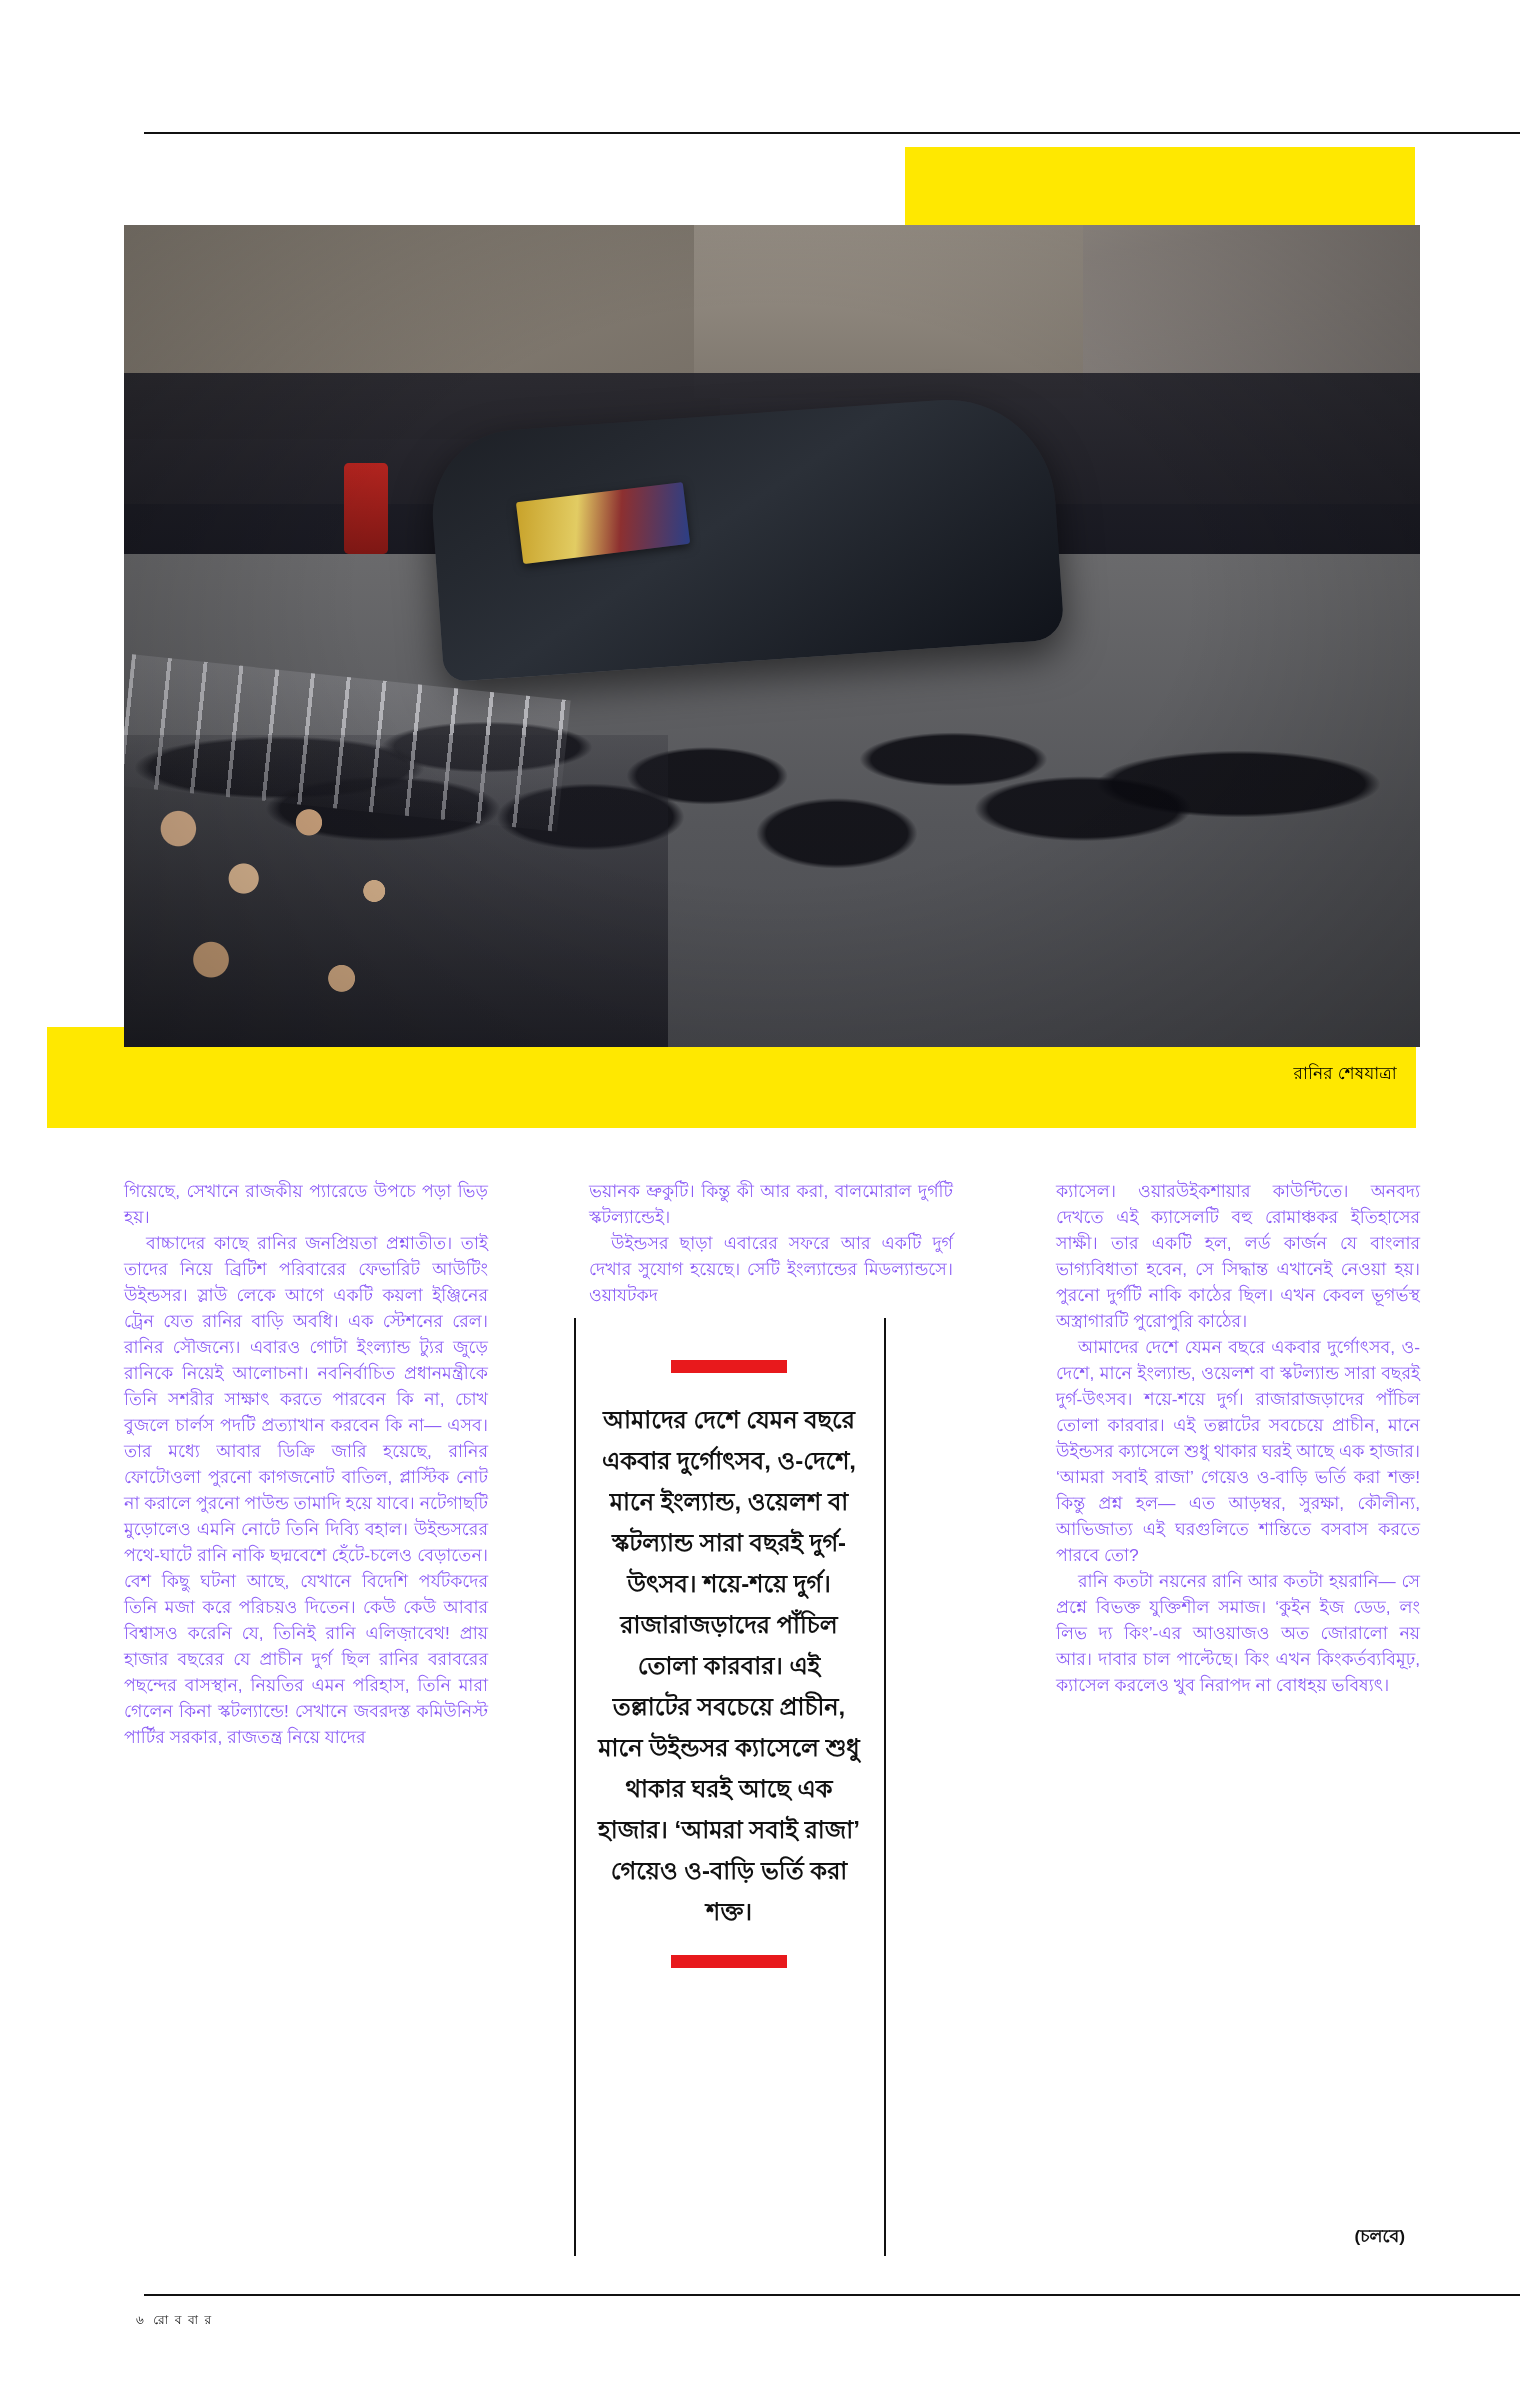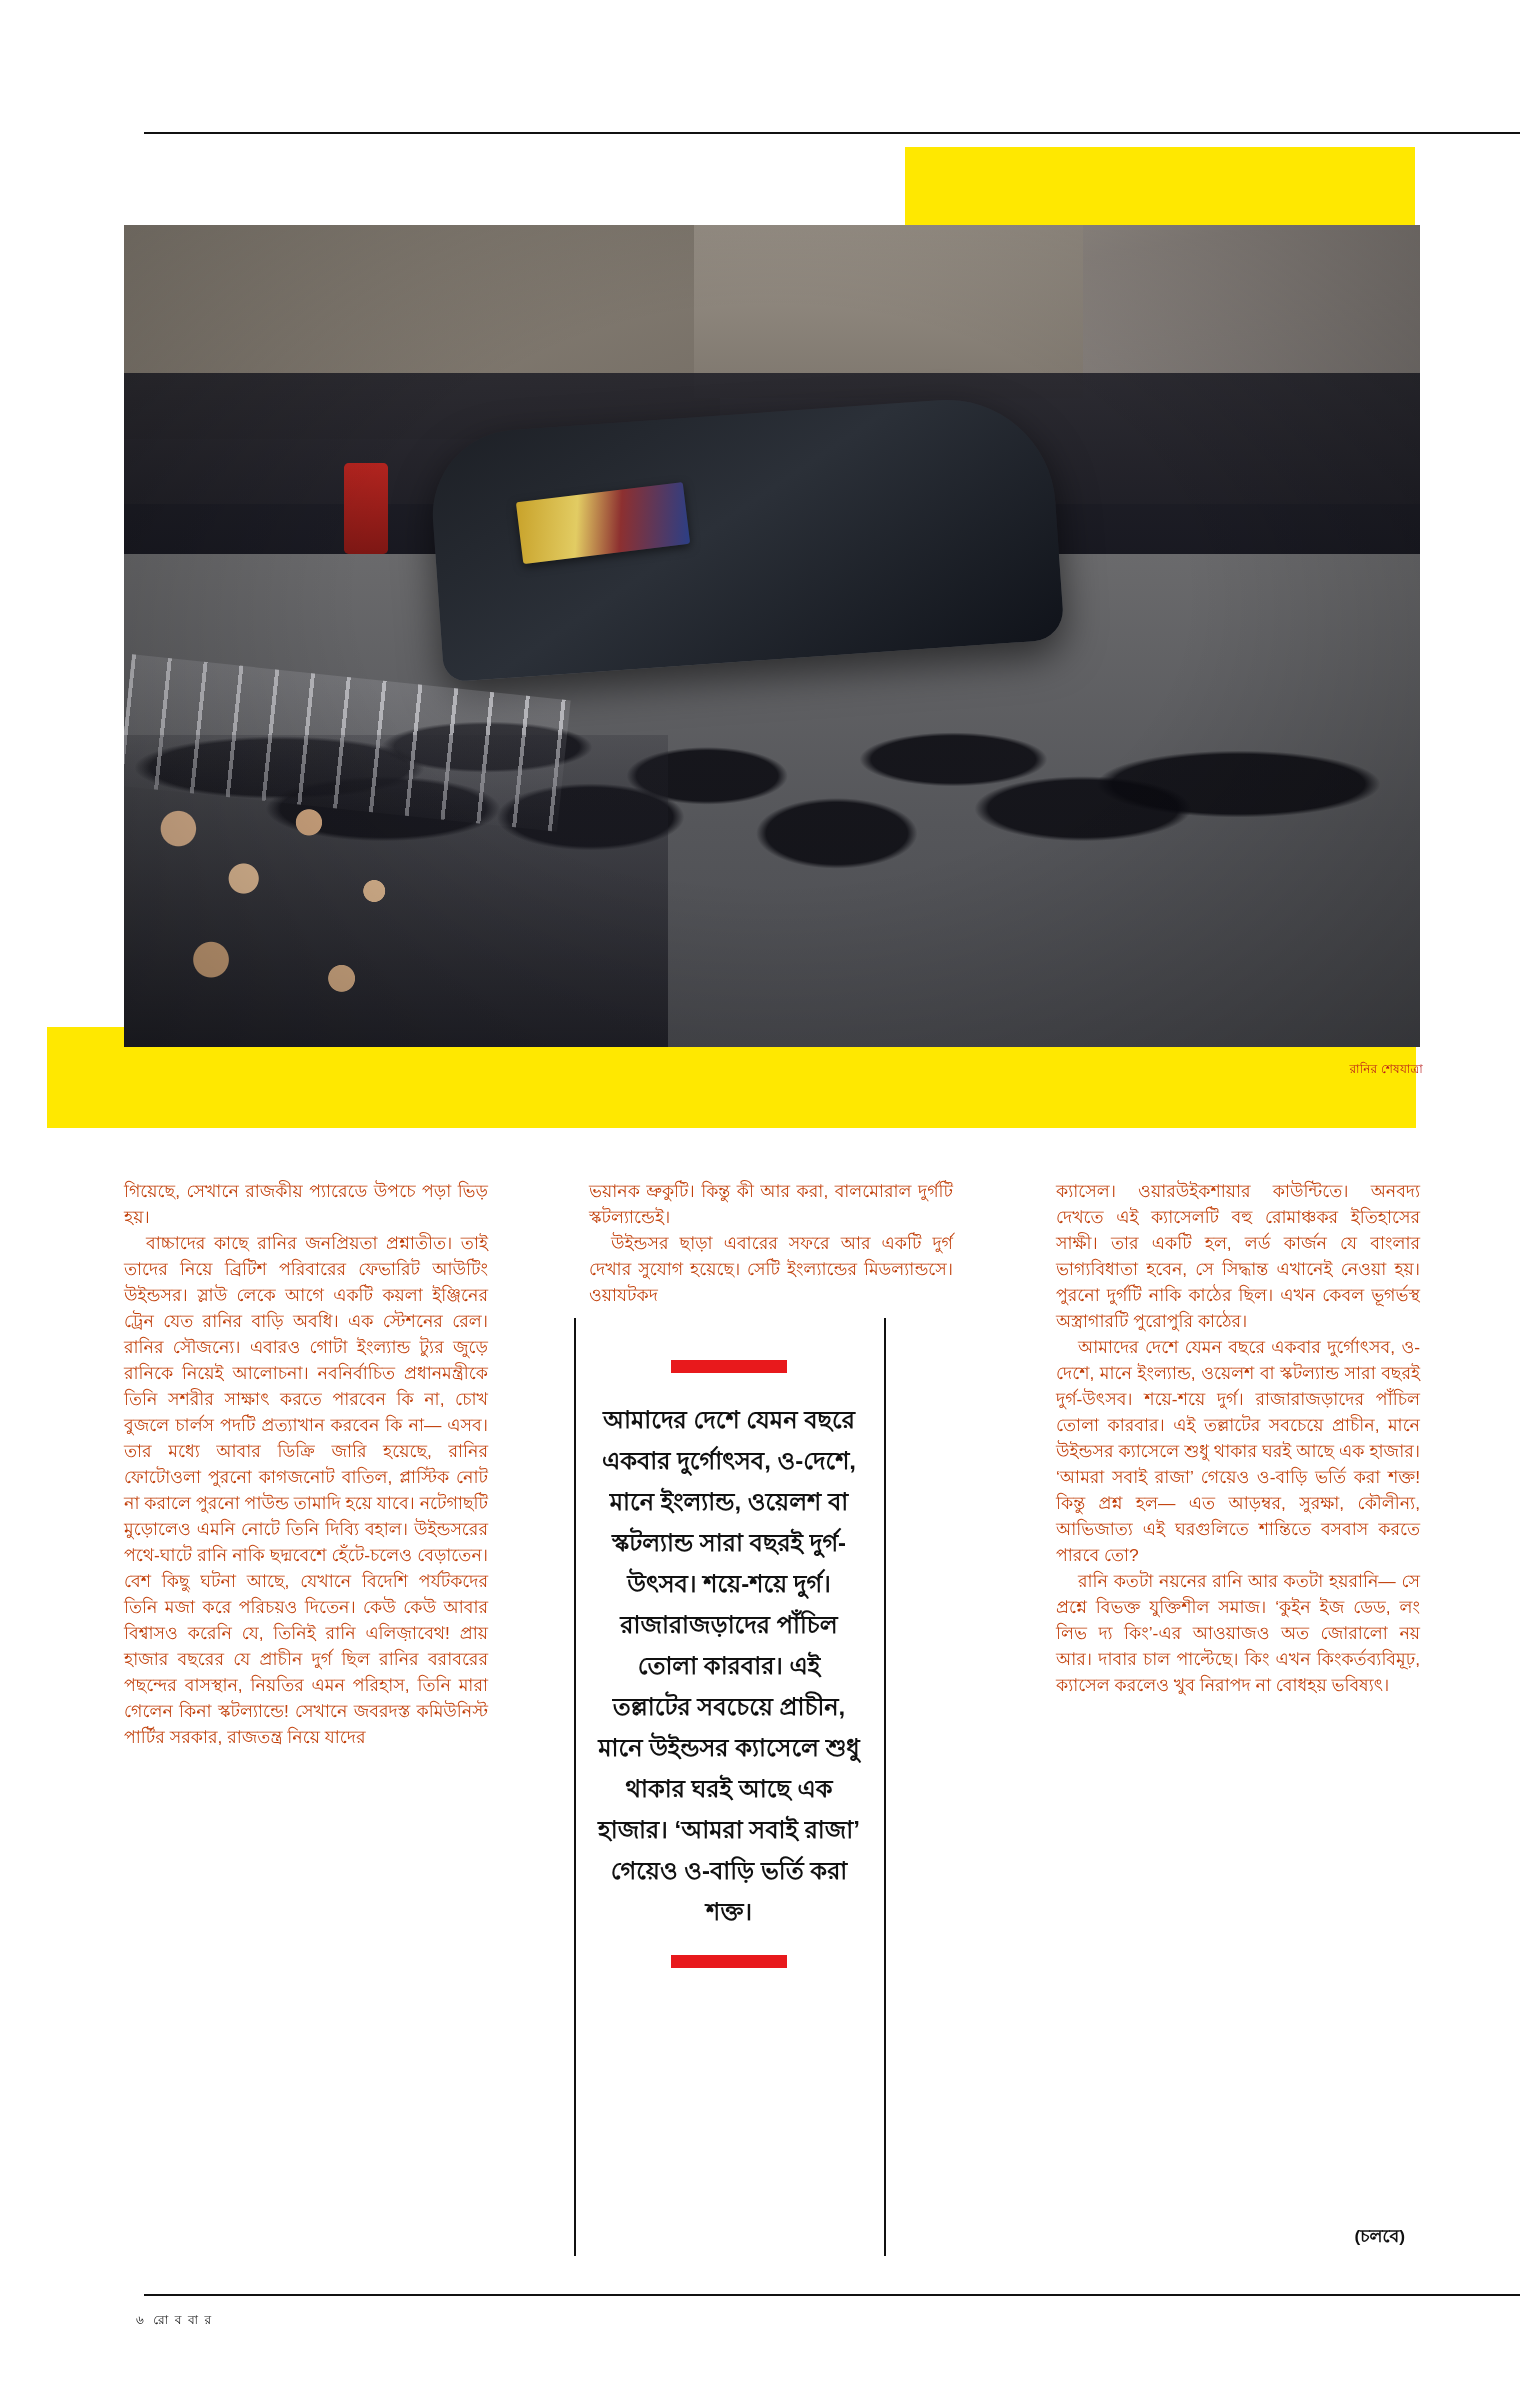--- a/index.html
+++ b/index.html
@@ -145,43 +145,43 @@
     border-radius: 4.7px;
   }
   .photo-vignette {
     position: absolute;
     inset: 0;
     background: radial-gradient(ellipse at 50% 45%, rgba(0,0,0,0) 45%, rgba(0,0,0,.30) 100%);
   }
 
   .photo-caption {
     position: absolute;
-    right: 115px;
+    right: 141px;
     top: 1060px;
-    font-size: 12px;
-    color: #b91c1c;
+    font-size: 17px;
+    color: #000000;
     letter-spacing: 0.2px;
   }
 
   
   .columns {
     position: absolute;
     left: 124px;
     top: 1178px;
     width: 1296px;
     height: 1070px;
   }
   .col {
     position: absolute;
     top: 0;
     width: 364px;
     font-size: 17.4px;
     line-height: 26px;
     text-align: justify;
-    color: #c2410c;
+    color: #8b5cf6;
   }
   .col p { margin: 0; }
   .col p + p { text-indent: 22px; }
 
   .col-1 { left: 0; }
   .col-2 { left: 465px; }
   .col-3 { left: 932px; }
 
   .divider {
     position: absolute;

